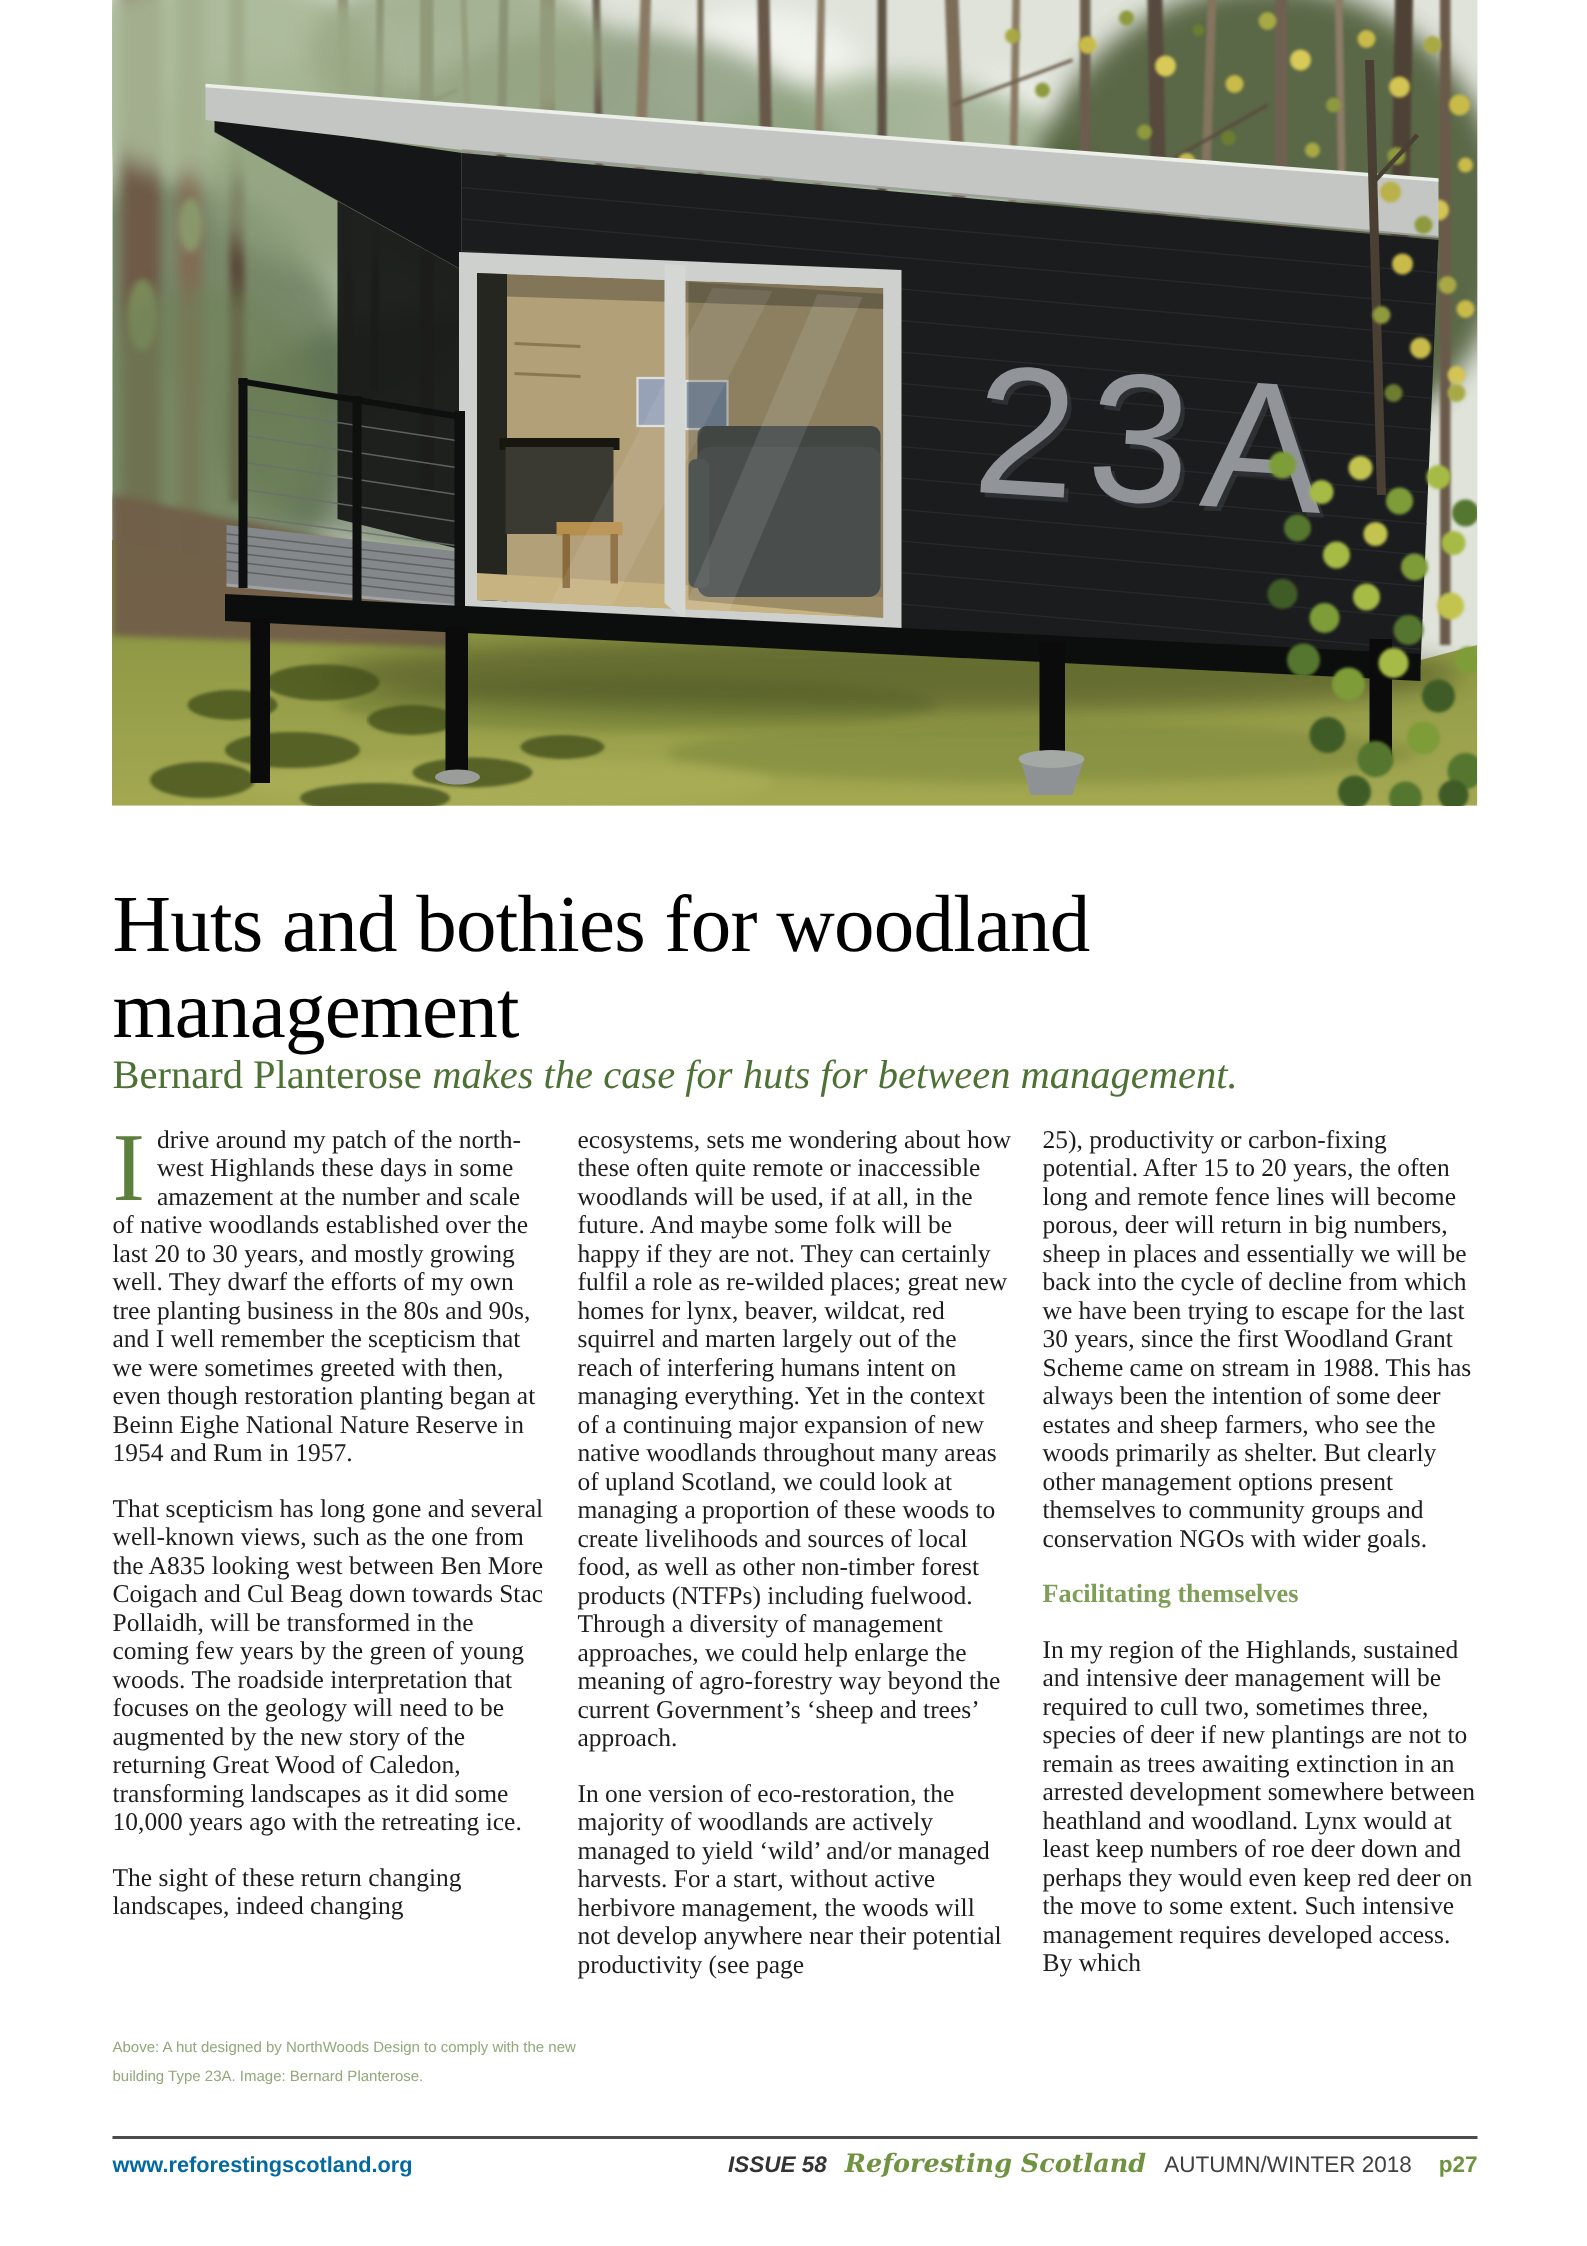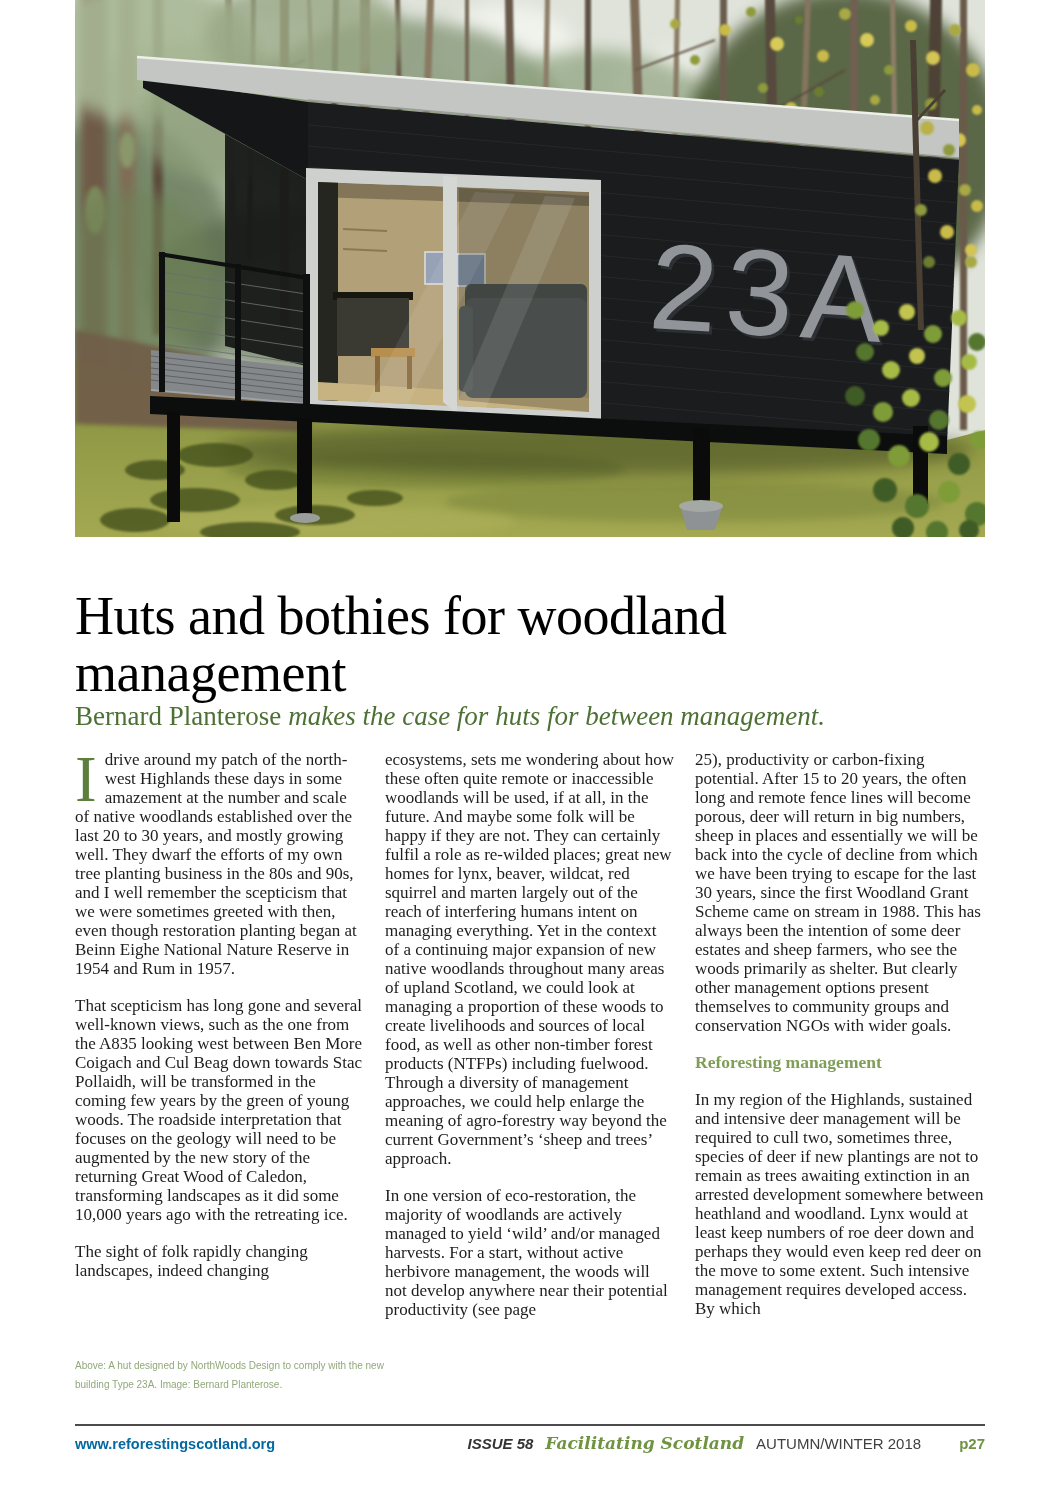--- a/index.html
+++ b/index.html
@@ -48,21 +48,21 @@
     font-family:"Liberation Sans",sans-serif;
   }
   .footer-website{font-weight:bold;font-size:14.5px;color:#0369a1;}
   .footer-spacer{flex:1;}
   .footer-issue{font-weight:bold;font-size:15px;color:#333333;font-style:italic;}
   .footer-magazine{
     font-family:"DejaVu Serif",serif;font-style:italic;font-weight:bold;
     font-size:17px;color:#6f9340;margin:0 12px;
   }
   .footer-season{font-size:15px;color:#404040;}
-  .footer-page{font-size:15px;color:#6f9340;font-weight:bold;margin-left:38px;}
+  .footer-page{font-size:15px;color:#6f9340;font-weight:bold;margin-left:18px;}
 </style>
 </head>
 <body>
 
 <div class="photo">
 <svg width="910" height="537" viewBox="0 0 910 537" xmlns="http://www.w3.org/2000/svg">
   <defs>
     <filter id="b1" x="-30%" y="-30%" width="160%" height="160%">
           <feGaussianBlur stdDeviation="1"></feGaussianBlur>
         </filter>
@@ -341,36 +341,36 @@
 <h1 class="headline">Huts and bothies for woodland management</h1>
 
 <div class="byline">
   <span class="byline-name">Bernard Planterose</span><span class="byline-rest">makes the case for huts for between management.</span>
 </div>
 
 <div class="cols">
   <div class="col">
     <p><span class="dropcap">I</span><span>drive around my patch of the north-west Highlands these days in some amazement at the number and scale of native woodlands established over the last 20 to 30 years, and mostly growing well. They dwarf the efforts of my own tree planting business in the 80s and 90s, and I well remember the scepticism that we were sometimes greeted with then, even though restoration planting began at Beinn Eighe National Nature Reserve in 1954 and Rum in 1957.</span></p>
     <p>That scepticism has long gone and several well-known views, such as the one from the A835 looking west between Ben More Coigach and Cul Beag down towards Stac Pollaidh, will be transformed in the coming few years by the green of young woods. The roadside interpretation that focuses on the geology will need to be augmented by the new story of the returning Great Wood of Caledon, transforming landscapes as it did some 10,000 years ago with the retreating ice.</p>
-    <p>The sight of folk rapidly changing landscapes, indeed changing</p>
+    <p>The sight of these return changing landscapes, indeed changing</p>
   </div>
   <div class="col">
     <p>ecosystems, sets me wondering about how these often quite remote or inaccessible woodlands will be used, if at all, in the future. And maybe some folk will be happy if they are not. They can certainly fulfil a role as re-wilded places; great new homes for lynx, beaver, wildcat, red squirrel and marten largely out of the reach of interfering humans intent on managing everything. Yet in the context of a continuing major expansion of new native woodlands throughout many areas of upland Scotland, we could look at managing a proportion of these woods to create livelihoods and sources of local food, as well as other non-timber forest products (NTFPs) including fuelwood. Through a diversity of management approaches, we could help enlarge the meaning of agro-forestry way beyond the current Government’s ‘sheep and trees’ approach.</p>
     <p>In one version of eco-restoration, the majority of woodlands are actively managed to yield ‘wild’ and/or managed harvests. For a start, without active herbivore management, the woods will not develop anywhere near their potential productivity (see page</p>
   </div>
   <div class="col">
     <p>25), productivity or carbon-fixing potential. After 15 to 20 years, the often long and remote fence lines will become porous, deer will return in big numbers, sheep in places and essentially we will be back into the cycle of decline from which we have been trying to escape for the last 30 years, since the first Woodland Grant Scheme came on stream in 1988. This has always been the intention of some deer estates and sheep farmers, who see the woods primarily as shelter. But clearly other management options present themselves to community groups and conservation NGOs with wider goals.</p>
-    <p class="subhead">Reforesting management</p>
+    <p class="subhead">Facilitating themselves</p>
     <p>In my region of the Highlands, sustained and intensive deer management will be required to cull two, sometimes three, species of deer if new plantings are not to remain as trees awaiting extinction in an arrested development somewhere between heathland and woodland. Lynx would at least keep numbers of roe deer down and perhaps they would even keep red deer on the move to some extent. Such intensive management requires developed access. By which</p>
   </div>
 </div>
 
 <div class="caption">Above: A hut designed by NorthWoods Design to comply with the new building Type 23A. Image: Bernard Planterose.</div>
 
 <div class="footer-rule"></div>
 <div class="footer">
   <span class="footer-website">www.reforestingscotland.org</span>
   <span class="footer-spacer"></span>
   <span class="footer-issue">ISSUE 58</span>
-  <span class="footer-magazine">Facilitating Scotland</span>
+  <span class="footer-magazine">Reforesting Scotland</span>
   <span class="footer-season">AUTUMN/WINTER 2018</span>
   <span class="footer-page">p27</span>
 </div>
 
 </body></html>

